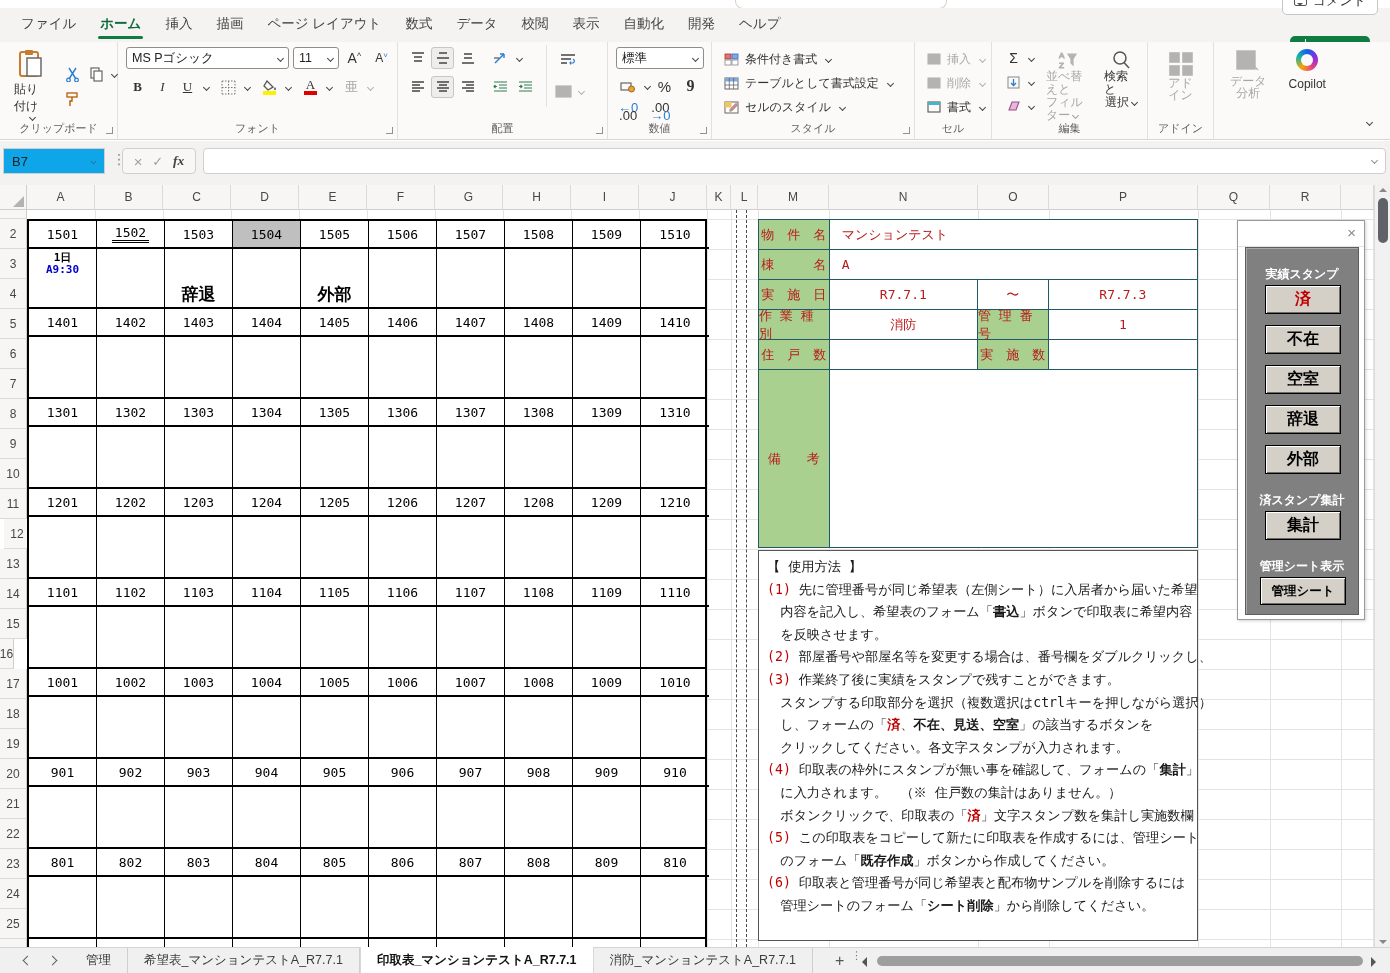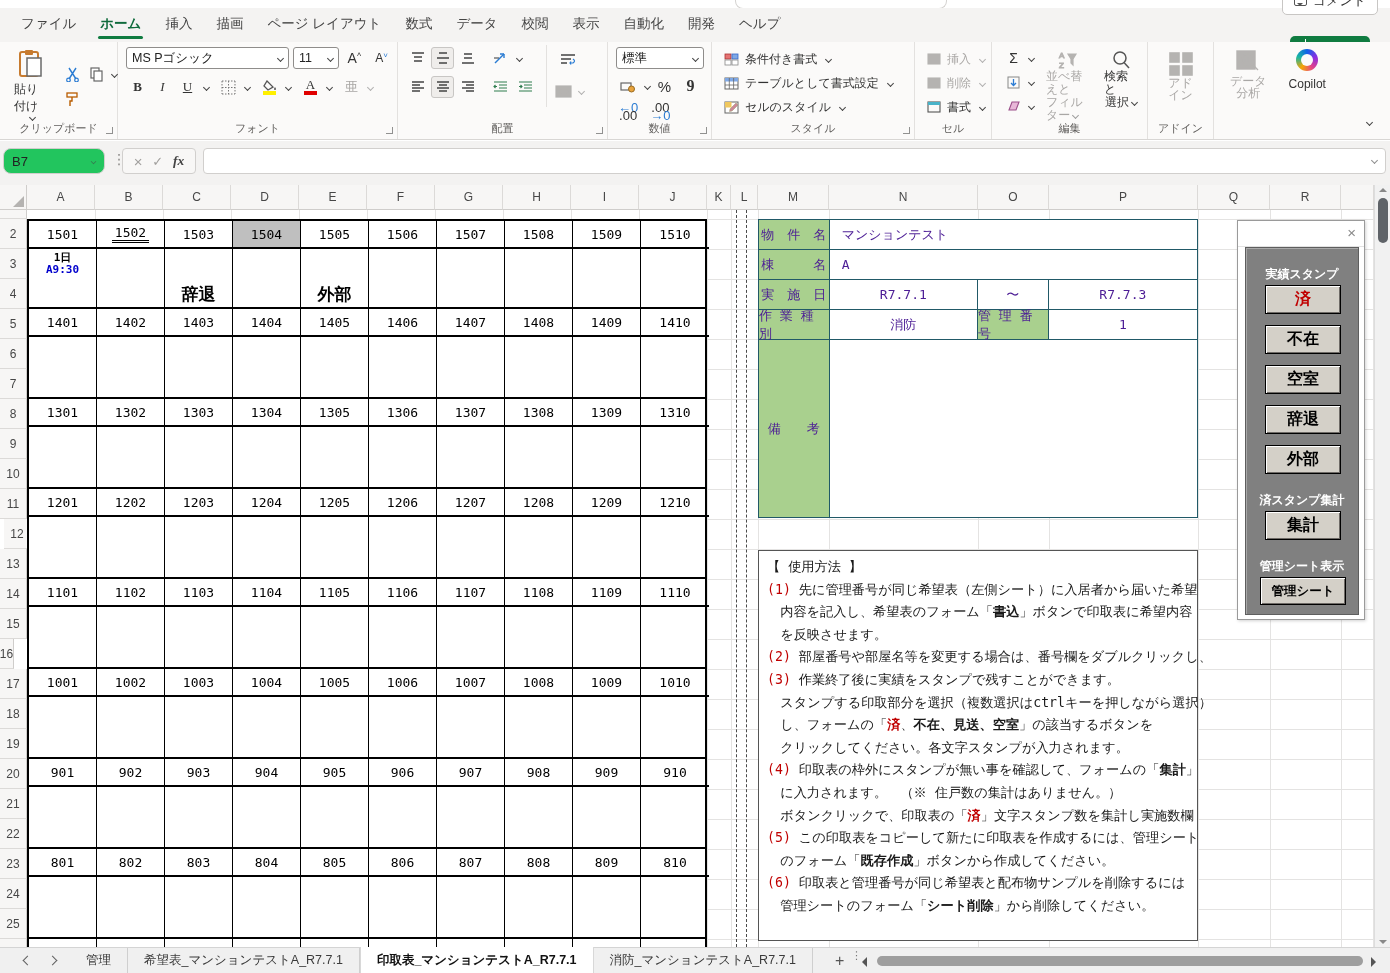--- a/index.html
+++ b/index.html
@@ -48,22 +48,22 @@
   .underbar { display:block; width:13px; height:4px; margin-top:0; }
   svg { display:block; }
   .stackrow { display:flex; align-items:center; gap:6px; height:24px; font-size:12px; color:#333; padding:0 6px; }
   .copilot-ic { width:22px; height:22px; border-radius:50%;
     background:conic-gradient(#0e63e9,#8a2ce2,#e2418a,#f7a501,#19b7a0,#0e63e9); position:relative; }
   .copilot-ic::after { content:""; position:absolute; inset:5px; background:#fbfaf9; border-radius:50%; }
   .collapse-chev { position:absolute; right:18px; bottom:8px; }
 
   
   .fbar { position:absolute; left:0; top:141px; width:1390px; height:44px; background:#f3f2f1; }
-  .namebox { position:absolute; left:3px; top:7px; width:102px; height:26px; background:#22c55e;
-    border:1px solid #d1cfcd; border-radius:8px; display:flex; align-items:center; font-size:13px; color:#222; padding:0 8px; }
+  .namebox { position:absolute; left:3px; top:7px; width:102px; height:26px; background:#0ea5e9;
+    border:1px solid #d1cfcd; border-radius:0; display:flex; align-items:center; font-size:13px; color:#222; padding:0 8px; }
   .namebox .chev { margin-left:auto; opacity:.6; transform:rotate(45deg) scale(.8); }
   .fdots { position:absolute; left:112px; top:10px; color:#8a8886; font-size:14px; letter-spacing:0; }
   .fxbox { position:absolute; left:122px; top:7px; width:74px; height:26px; background:#f8f7f6; border:1px solid #d1cfcd;
     border-radius:4px; display:flex; align-items:center; justify-content:space-around; padding:0 6px; }
   .fxbox .x { color:#a19f9d; font-size:15px; }
   .fxbox .ck { color:#a19f9d; font-size:13px; }
   .fxbox .fx { color:#444; font-size:13.5px; font-style:italic; font-family:"Liberation Serif", serif; font-weight:bold; }
   .finput { position:absolute; left:203px; top:7px; right:4px; height:26px; background:#fff;
     border:1px solid #d1cfcd; border-radius:4px; }
   .finput .chev { position:absolute; right:8px; top:9px; opacity:.6; }
@@ -93,21 +93,21 @@
   .rcell .dblu { border-bottom:3px double #000; padding:0 3px; line-height:15px; }
   .rcell.selgray { background:#BFBFBF; }
   .stamp-big { font-size:17px; font-weight:bold; font-family:"DejaVu Sans Mono", monospace; }
   .daytime { display:flex; flex-direction:column; align-items:center; line-height:12px;
     font-size:11px; font-weight:bold; font-family:"DejaVu Sans Mono", monospace; }
   .daytime .tm { color:#0000CC; }
 
   
   .pform { position:absolute; left:758px; top:34px; width:440px; border:1px solid #215967; border-bottom:none; }
   .prow { display:flex; border-bottom:1px solid #215967; }
-  .pcell { border-right:1px solid #215967; font-size:13px; color:#4c1d95; display:flex; align-items:center;
+  .pcell { border-right:1px solid #215967; font-size:13px; color:#b91c1c; display:flex; align-items:center;
     justify-content:center; font-family:"DejaVu Sans Mono", monospace; background:#fff; }
   .pcell:last-child { border-right:none; }
   .pcell.green { background:#A9D08E; justify-content:center; }
   .pcell.left { justify-content:flex-start; padding-left:12px; }
 
   
   .instr { position:absolute; left:758px; top:365px; width:440px; height:391px; background:#fff;
     border:1px solid #555; padding:5px 0 0 8px; }
   .iline { height:22.6px; line-height:22.6px; font-size:13.2px; color:#1a1a1a; white-space:nowrap;
     font-family:"DejaVu Sans Mono", monospace; }
@@ -928,20 +928,26 @@
           <div class="pcell" style="width: 149px;">R7.7.1</div>
           <div class="pcell" style="width: 71px;">〜</div>
           <div class="pcell" style="width: 149px;">R7.7.3</div>
         </div>
         <div class="prow" style="height: 30px;">
           <div class="pcell green" style="width: 71px;">作 業 種 別</div>
           <div class="pcell" style="width: 149px;">消防</div>
           <div class="pcell green" style="width: 71px;">管 理 番 号</div>
           <div class="pcell" style="width: 149px;">1</div>
         </div>
+        <div class="prow" style="height: 30px;">
+          <div class="pcell green" style="width: 71px;">住　戸　数</div>
+          <div class="pcell" style="width: 149px;"></div>
+          <div class="pcell green" style="width: 71px;">実　施　数</div>
+          <div class="pcell" style="width: 149px;"></div>
+        </div>
         <div class="prow" style="height: 178px;">
           <div class="pcell green" style="width: 71px;">備　　考</div>
           <div class="pcell" style="width: 369px;"></div>
         </div>
       </div>
       <div class="instr">
         <div class="iline"><span>【 使用方法 】</span></div>
         <div class="iline"><span class="red">(1)</span><span> 先に管理番号が同じ希望表（左側シート）に入居者から届いた希望</span></div>
         <div class="iline"><span>　内容を記入し、希望表のフォーム「</span><span class="b">書込</span><span>」ボタンで印取表に希望内容</span></div>
         <div class="iline"><span>　を反映させます。</span></div>

